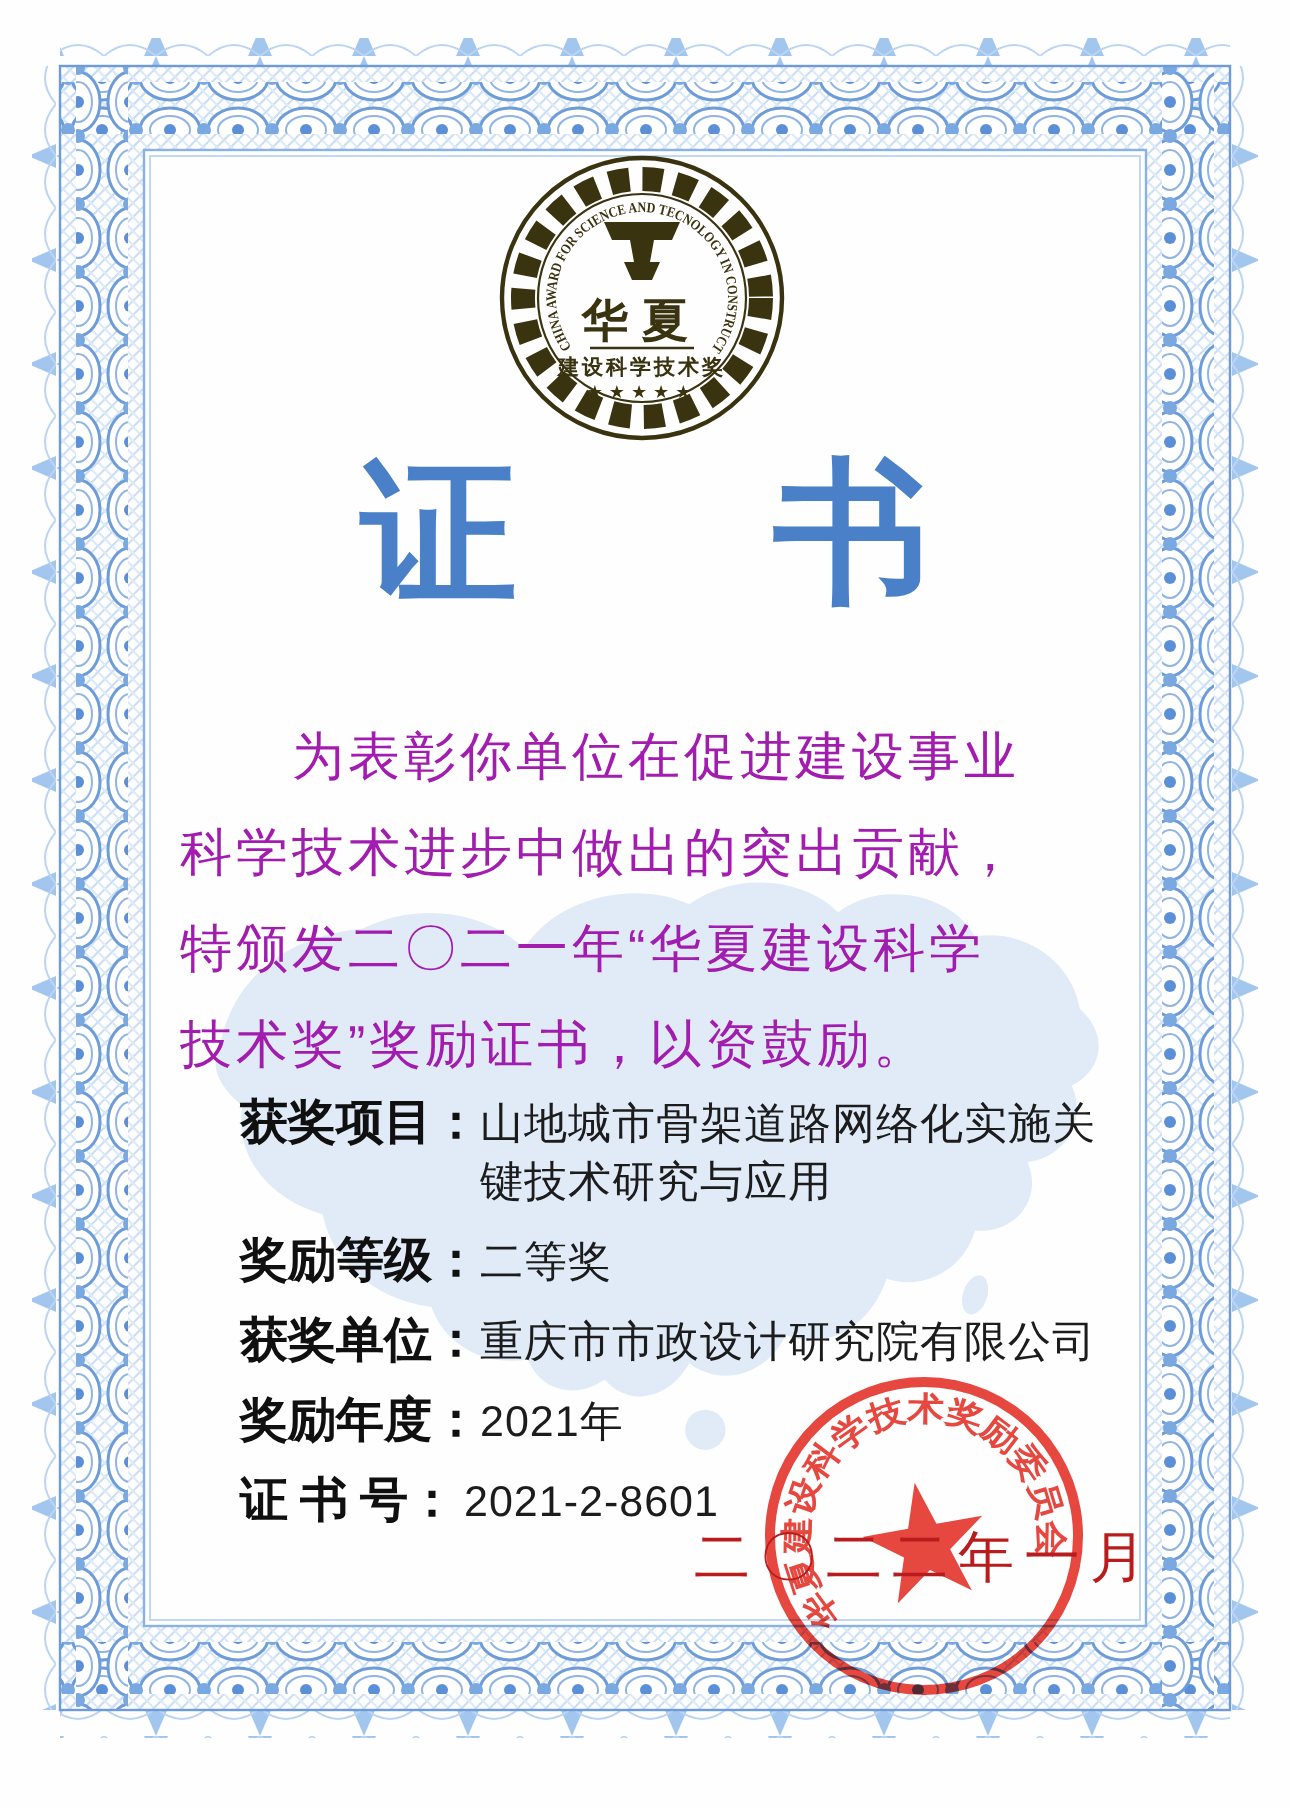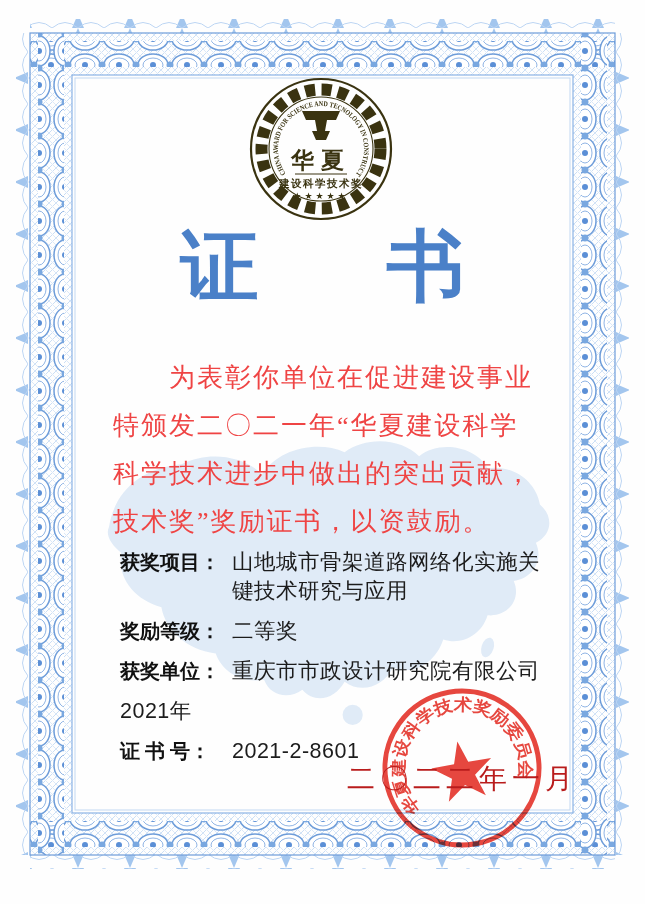--- a/index.html
+++ b/index.html
@@ -17,34 +17,34 @@
   .emblem-svg { position:absolute; left:243px; top:74px; z-index:2; }
 
   .cert-title {
     position:absolute; left:72px; top:226px; width:501px; z-index:2;
     display:flex; justify-content:center; gap:128px;
     font-size:78px; font-weight:700; color:#4a80c8;
     font-family:"Liberation Serif",serif; line-height:1.05;
   }
 
   .body-text {
-    position:absolute; left:113px; top:354px; width:462px; z-index:2;
-    font-size:26px; color:#ef4444; letter-spacing:2px;
-    font-family:Liberation Serif, serif; font-weight:500;
+    position:absolute; left:90px; top:354px; width:462px; z-index:2;
+    font-size:26px; color:#a21caf; letter-spacing:2px;
+    font-family:Liberation Sans, sans-serif; font-weight:500;
   }
   .body-line { height:48px; line-height:48px; white-space:nowrap; }
   .body-line.indent { padding-left:56px; }
 
   .fields {
     position:absolute; left:120px; top:548px; width:450px; z-index:2;
   }
   .field-row { display:flex; align-items:flex-start; margin-bottom:11px; }
   .field-label {
     flex:0 0 112px; font-weight:700; color:#101010;
-    font-size:20px; line-height:29px; white-space:nowrap;
+    font-size:24px; line-height:29px; white-space:nowrap;
     font-family:"Liberation Serif",serif;
   }
   .field-value {
     width:326px; font-size:21.5px; line-height:29px; color:#1c1c1c;
     letter-spacing:0.5px; font-family:Liberation Sans, sans-serif;
   }
 
   .issue-date {
     position:absolute; left:347px; top:760px; z-index:7;
     font-size:28px; letter-spacing:5px; color:#b91c1c;
@@ -147,39 +147,40 @@
     <text x="78" y="124" text-anchor="middle" font-size="9" letter-spacing="3" fill="#3a3310">★★★★★</text>
   </svg>
 
   <div class="cert-title">
     <span>证</span>
     <span>书</span>
   </div>
 
   <div class="body-text">
     <div class="body-line indent">为表彰你单位在促进建设事业</div>
+    <div class="body-line">科学技术进步中做出的突出贡献，</div>
     <div class="body-line">特颁发二〇二一年“华夏建设科学</div>
-    <div class="body-line">科学技术进步中做出的突出贡献，</div>
     <div class="body-line">技术奖”奖励证书，以资鼓励。</div>
   </div>
 
   <div class="fields">
     <div class="field-row">
       <span class="field-label">获奖项目：</span>
       <span class="field-value">山地城市骨架道路网络化实施关键技术研究与应用</span>
     </div>
     <div class="field-row">
       <span class="field-label">奖励等级：</span>
       <span class="field-value">二等奖</span>
     </div>
     <div class="field-row">
       <span class="field-label">获奖单位：</span>
       <span class="field-value">重庆市市政设计研究院有限公司</span>
     </div>
     <div class="field-row">
+      <span class="field-label">奖励年度：</span>
       <span class="field-value">2021年</span>
     </div>
     <div class="field-row">
       <span class="field-label">证 书 号：</span>
       <span class="field-value">2021-2-8601</span>
     </div>
   </div>
 
   <div class="issue-date">二〇二二年一月</div>
 

